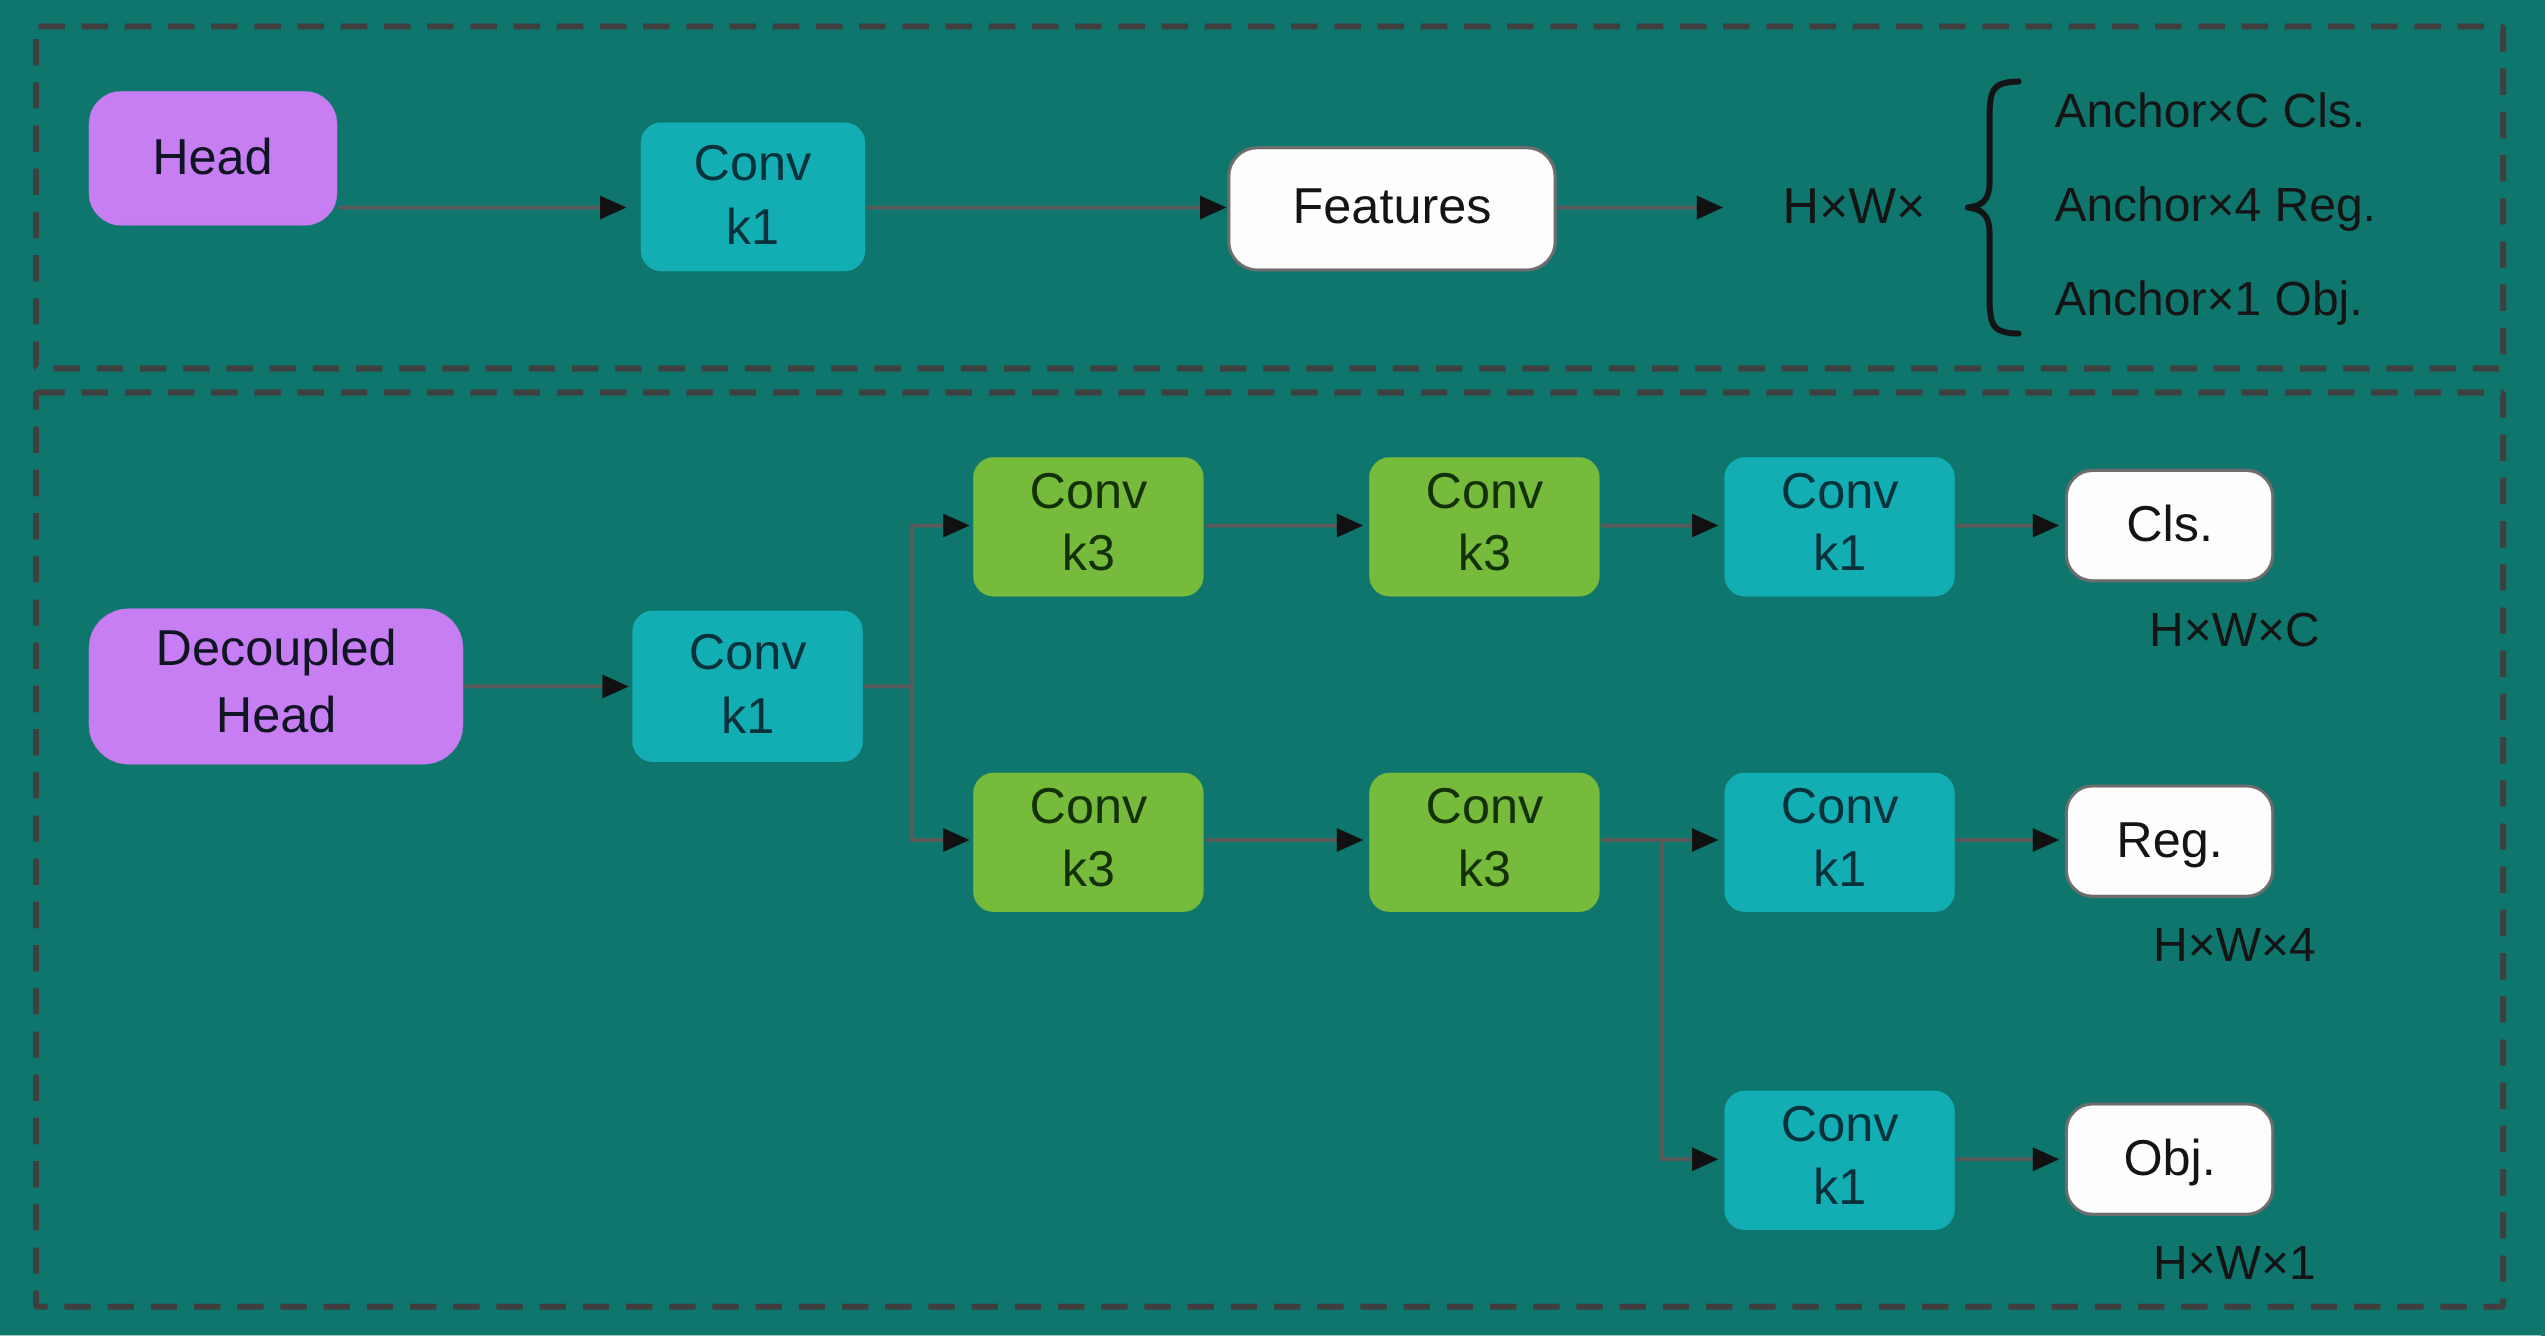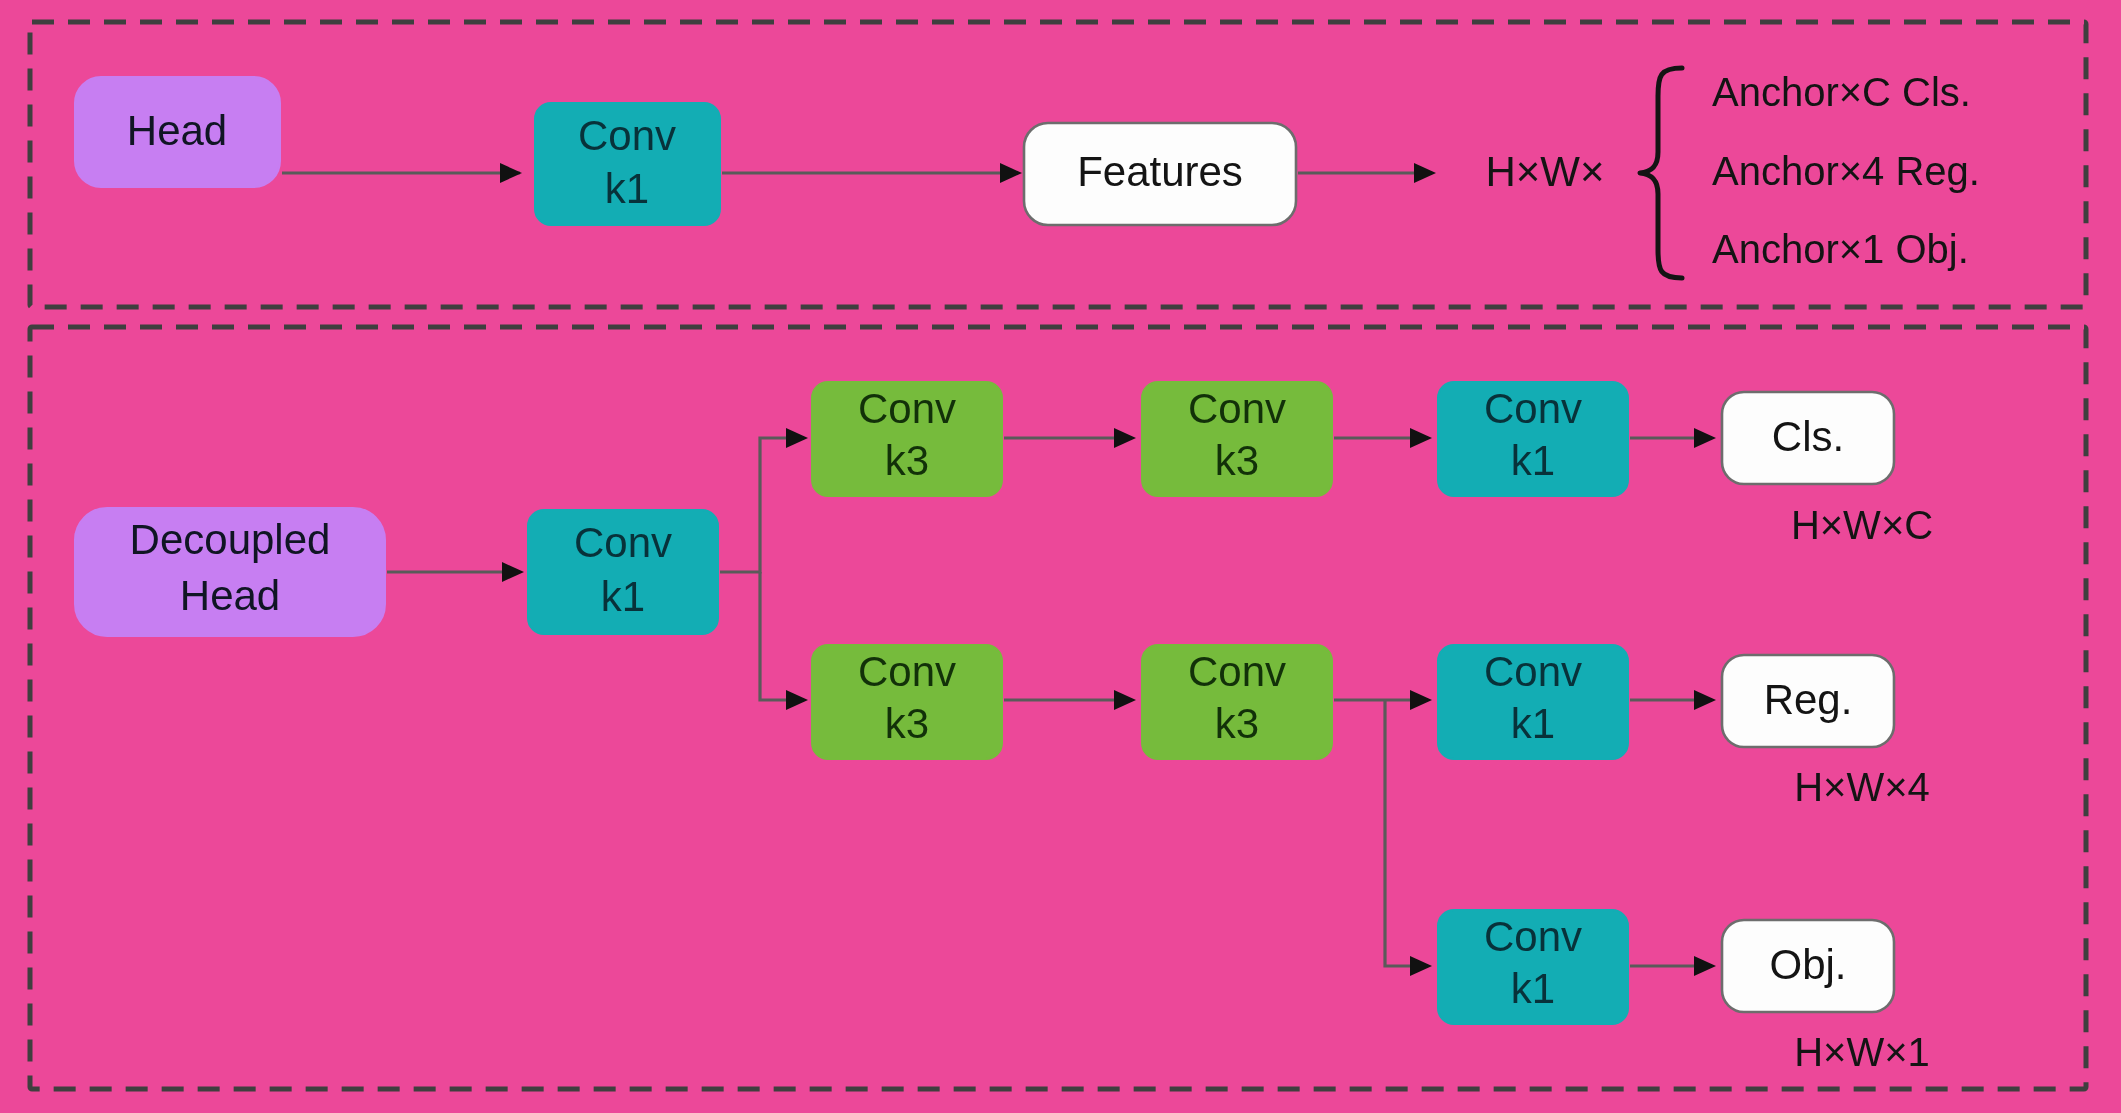--- a/index.html
+++ b/index.html
@@ -1,17 +1,17 @@
 <!DOCTYPE html>
 <html><head>
 <meta charset="utf-8">
 <style>
   html,body{margin:0;padding:0;background:#ffffff;}
   body{width:2121px;height:1113px;font-family:"Liberation Sans",sans-serif;overflow:hidden;}
-  #stage{position:relative;width:2121px;height:1113px;background:#ec4899;}
+  #stage{position:relative;width:2121px;height:1113px;background:#0f766e;}
   svg.diagram{position:absolute;left:0;top:0;width:2121px;height:1113px;display:block;}
   .panel-border{fill:none;stroke:#3f3f3f;stroke-width:5;stroke-dasharray:22 14;}
   .edge{fill:none;stroke:#5a5a5a;stroke-width:3.2;}
   .arrow-head{fill:#111111;stroke:none;}
   .node-rect{stroke-width:2;}
   .node-purple{fill:#c77ef2;stroke:#c77ef2;}
   .node-teal{fill:#13adb4;stroke:#13adb4;}
   .node-green{fill:#76bb3c;stroke:#76bb3c;}
   .node-white{fill:#fdfdfd;stroke:#6d6d6d;stroke-width:2.6;}
   .lbl{font-family:"Liberation Sans",sans-serif;fill:#151515;text-anchor:middle;dominant-baseline:middle;}

